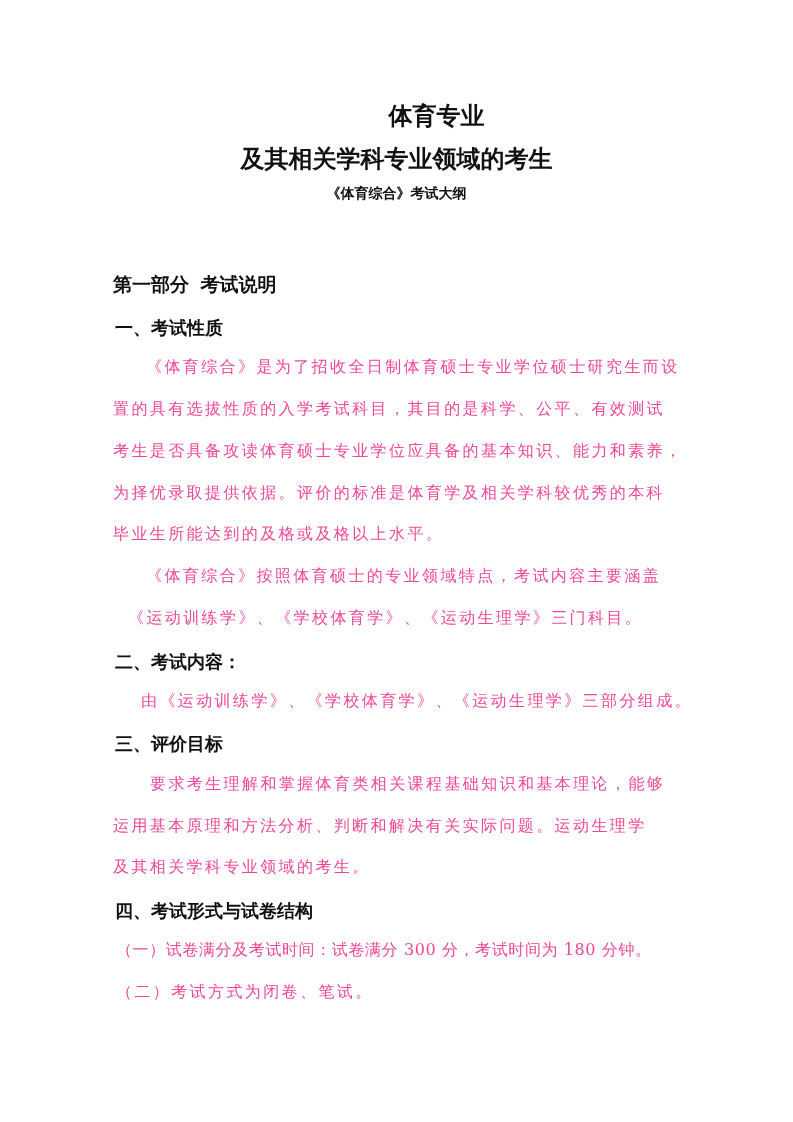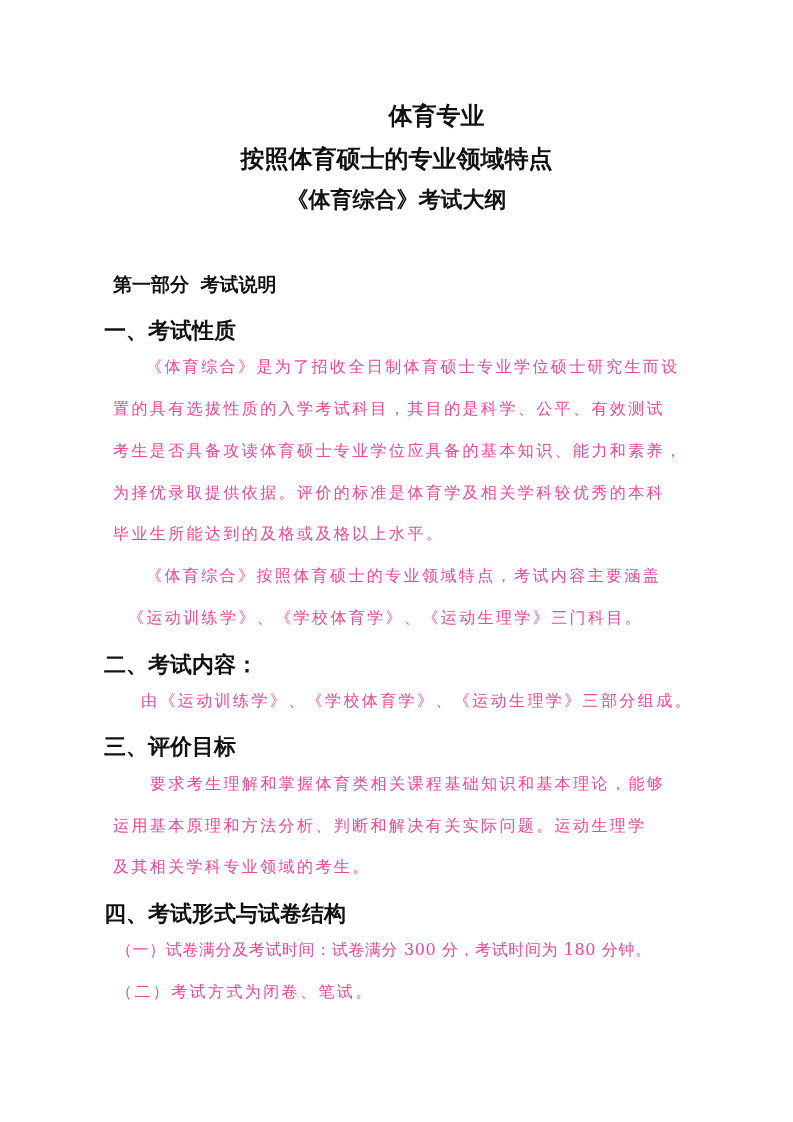--- a/index.html
+++ b/index.html
@@ -1,31 +1,31 @@
 <!DOCTYPE html>
 <html><head>
 <meta charset="utf-8">
 <style>
   html, body { margin:0; padding:0; background:#ffffff; }
   body { width:793px; height:1122px; position:relative; overflow:hidden; color:#111; }
   .page { position:absolute; left:0; top:0; width:793px; height:1122px; background:#fff; }
   .title { position:absolute; left:0; width:793px; text-align:center; font-family:"DejaVu Sans", sans-serif; font-weight:bold; color:#111; }
   .t1 { top:100px; font-size:24px;padding-left:40px; }
   .t2 { top:143px; font-size:24px; }
-  .t3 { top:185px; font-size:22px; }
+  .t3 { top:185px; font-size:14px; }
   .h1 { position:absolute; left:113px; font-family:Liberation Mono, monospace; font-weight:bold; font-size:19px; }
-  .h2 { position:absolute; left:104px; font-family:"DejaVu Sans", sans-serif; font-weight:bold; font-size:22px; }
+  .h2 { position:absolute; left:115px; font-family:"DejaVu Sans", sans-serif; font-weight:bold; font-size:18px; }
   .line { position:absolute; font-family:"DejaVu Serif", serif; font-size:16px; letter-spacing:2.4px; white-space:nowrap; color:#ec4899; }
 </style>
 </head>
 <body>
 
 <div class="page">
   <div class="title t1">体育专业</div>
-  <div class="title t2">按照体育硕士的专业领域特点</div>
+  <div class="title t2">及其相关学科专业领域的考生</div>
   <div class="title t3">《体育综合》考试大纲</div>
 
   <div class="h1" style="top:272px;">第一部分  考试说明</div>
 
   <div class="h2" style="top:316px;">一、考试性质</div>
   <div class="line" style="left:146px; top:357px;">《体育综合》是为了招收全日制体育硕士专业学位硕士研究生而设</div>
   <div class="line" style="left:113px; top:399px;">置的具有选拔性质的入学考试科目，其目的是科学、公平、有效测试</div>
   <div class="line" style="left:113px; top:441px;">考生是否具备攻读体育硕士专业学位应具备的基本知识、能力和素养，</div>
   <div class="line" style="left:113px; top:483px;">为择优录取提供依据。评价的标准是体育学及相关学科较优秀的本科</div>
   <div class="line" style="left:113px; top:524px;">毕业生所能达到的及格或及格以上水平。</div>

